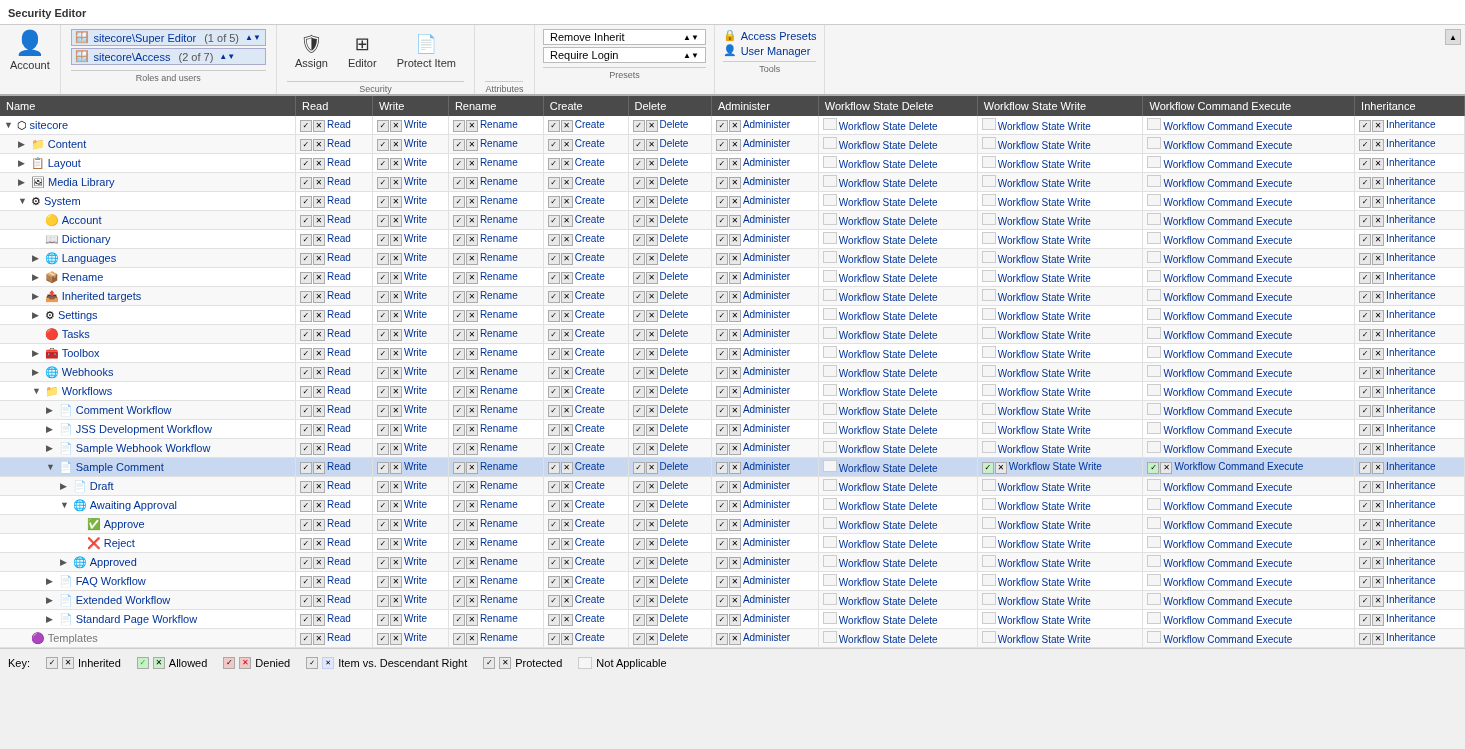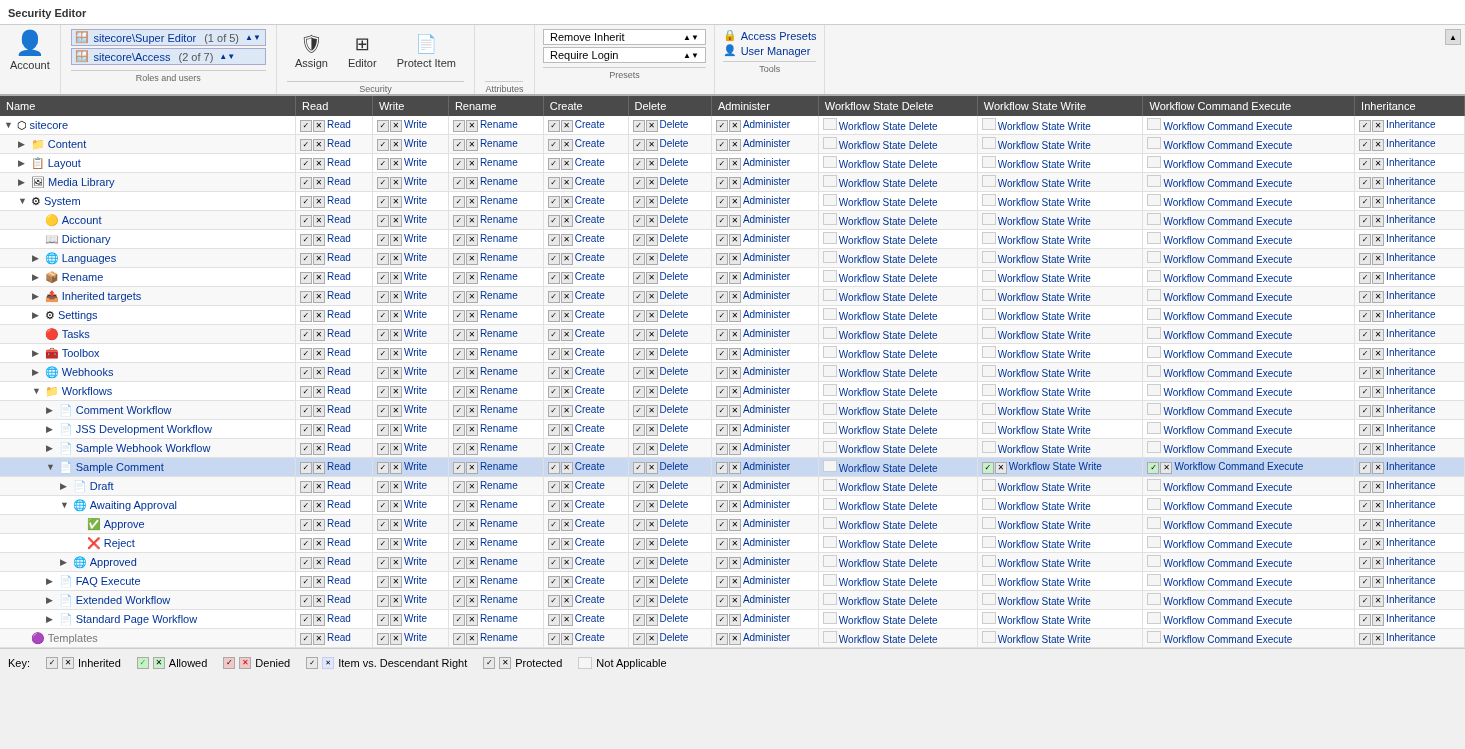--- a/index.html
+++ b/index.html
@@ -721,21 +721,21 @@
           <td style="padding: 2px 4px; border-right: 1px solid rgb(224, 224, 224); white-space: nowrap;"><span style="display: inline-flex; width: 14px; height: 12px; border: 1px solid rgb(204, 204, 204); background: rgb(245, 245, 245); margin-right: 2px;"></span><span style="color: rgb(0, 51, 153); font-size: 10px;">Workflow State Delete</span></td>
           <td style="padding: 2px 4px; border-right: 1px solid rgb(224, 224, 224); white-space: nowrap;"><span style="display: inline-flex; width: 14px; height: 12px; border: 1px solid rgb(204, 204, 204); background: rgb(245, 245, 245); margin-right: 2px;"></span><span style="color: rgb(0, 51, 153); font-size: 10px;">Workflow State Write</span></td>
           <td style="padding: 2px 4px; border-right: 1px solid rgb(224, 224, 224); white-space: nowrap;"><span style="display: inline-flex; width: 14px; height: 12px; border: 1px solid rgb(204, 204, 204); background: rgb(245, 245, 245); margin-right: 2px;"></span><span style="color: rgb(0, 51, 153); font-size: 10px;">Workflow Command Execute</span></td>
           <td style="padding: 2px 4px; border-right: 1px solid rgb(224, 224, 224); white-space: nowrap;"><span style="display: inline-flex; width: 12px; height: 12px; border: 1px solid rgb(170, 170, 170); background: rgb(232, 232, 232); align-items: center; justify-content: center; font-size: 8px; cursor: pointer; margin-right: 1px;">✓</span><span style="display: inline-flex; width: 12px; height: 12px; border: 1px solid rgb(170, 170, 170); background: rgb(232, 232, 232); align-items: center; justify-content: center; font-size: 8px; cursor: pointer; margin-right: 2px;">✕</span><span style="color: rgb(0, 51, 153); font-size: 10px;">Inheritance</span></td>
         </tr>
         <tr style="background: rgb(255, 255, 255);">
           <td style="padding: 2px 4px; border-right: 1px solid rgb(224, 224, 224); white-space: nowrap;">
             <div style="display: flex; align-items: center; gap: 3px; padding-left: 42px;">
               <span style="font-size: 9px; color: rgb(85, 85, 85); cursor: pointer; width: 10px;">▶</span>
               <span style="font-size: 11px;">📄</span>
-              <span style="color: rgb(0, 51, 153); cursor: pointer;">FAQ Execute</span>
+              <span style="color: rgb(0, 51, 153); cursor: pointer;">FAQ Workflow</span>
             </div>
           </td>
           <td style="padding: 2px 4px; border-right: 1px solid rgb(224, 224, 224); white-space: nowrap;"><span style="display: inline-flex; width: 12px; height: 12px; border: 1px solid rgb(170, 170, 170); background: rgb(232, 232, 232); align-items: center; justify-content: center; font-size: 8px; cursor: pointer; margin-right: 1px;">✓</span><span style="display: inline-flex; width: 12px; height: 12px; border: 1px solid rgb(170, 170, 170); background: rgb(232, 232, 232); align-items: center; justify-content: center; font-size: 8px; cursor: pointer; margin-right: 2px;">✕</span><span style="color: rgb(0, 51, 153); font-size: 10px;">Read</span></td>
           <td style="padding: 2px 4px; border-right: 1px solid rgb(224, 224, 224); white-space: nowrap;"><span style="display: inline-flex; width: 12px; height: 12px; border: 1px solid rgb(170, 170, 170); background: rgb(232, 232, 232); align-items: center; justify-content: center; font-size: 8px; cursor: pointer; margin-right: 1px;">✓</span><span style="display: inline-flex; width: 12px; height: 12px; border: 1px solid rgb(170, 170, 170); background: rgb(232, 232, 232); align-items: center; justify-content: center; font-size: 8px; cursor: pointer; margin-right: 2px;">✕</span><span style="color: rgb(0, 51, 153); font-size: 10px;">Write</span></td>
           <td style="padding: 2px 4px; border-right: 1px solid rgb(224, 224, 224); white-space: nowrap;"><span style="display: inline-flex; width: 12px; height: 12px; border: 1px solid rgb(170, 170, 170); background: rgb(232, 232, 232); align-items: center; justify-content: center; font-size: 8px; cursor: pointer; margin-right: 1px;">✓</span><span style="display: inline-flex; width: 12px; height: 12px; border: 1px solid rgb(170, 170, 170); background: rgb(232, 232, 232); align-items: center; justify-content: center; font-size: 8px; cursor: pointer; margin-right: 2px;">✕</span><span style="color: rgb(0, 51, 153); font-size: 10px;">Rename</span></td>
           <td style="padding: 2px 4px; border-right: 1px solid rgb(224, 224, 224); white-space: nowrap;"><span style="display: inline-flex; width: 12px; height: 12px; border: 1px solid rgb(170, 170, 170); background: rgb(232, 232, 232); align-items: center; justify-content: center; font-size: 8px; cursor: pointer; margin-right: 1px;">✓</span><span style="display: inline-flex; width: 12px; height: 12px; border: 1px solid rgb(170, 170, 170); background: rgb(232, 232, 232); align-items: center; justify-content: center; font-size: 8px; cursor: pointer; margin-right: 2px;">✕</span><span style="color: rgb(0, 51, 153); font-size: 10px;">Create</span></td>
           <td style="padding: 2px 4px; border-right: 1px solid rgb(224, 224, 224); white-space: nowrap;"><span style="display: inline-flex; width: 12px; height: 12px; border: 1px solid rgb(170, 170, 170); background: rgb(232, 232, 232); align-items: center; justify-content: center; font-size: 8px; cursor: pointer; margin-right: 1px;">✓</span><span style="display: inline-flex; width: 12px; height: 12px; border: 1px solid rgb(170, 170, 170); background: rgb(232, 232, 232); align-items: center; justify-content: center; font-size: 8px; cursor: pointer; margin-right: 2px;">✕</span><span style="color: rgb(0, 51, 153); font-size: 10px;">Delete</span></td>
           <td style="padding: 2px 4px; border-right: 1px solid rgb(224, 224, 224); white-space: nowrap;"><span style="display: inline-flex; width: 12px; height: 12px; border: 1px solid rgb(170, 170, 170); background: rgb(232, 232, 232); align-items: center; justify-content: center; font-size: 8px; cursor: pointer; margin-right: 1px;">✓</span><span style="display: inline-flex; width: 12px; height: 12px; border: 1px solid rgb(170, 170, 170); background: rgb(232, 232, 232); align-items: center; justify-content: center; font-size: 8px; cursor: pointer; margin-right: 2px;">✕</span><span style="color: rgb(0, 51, 153); font-size: 10px;">Administer</span></td>
           <td style="padding: 2px 4px; border-right: 1px solid rgb(224, 224, 224); white-space: nowrap;"><span style="display: inline-flex; width: 14px; height: 12px; border: 1px solid rgb(204, 204, 204); background: rgb(245, 245, 245); margin-right: 2px;"></span><span style="color: rgb(0, 51, 153); font-size: 10px;">Workflow State Delete</span></td>
           <td style="padding: 2px 4px; border-right: 1px solid rgb(224, 224, 224); white-space: nowrap;"><span style="display: inline-flex; width: 14px; height: 12px; border: 1px solid rgb(204, 204, 204); background: rgb(245, 245, 245); margin-right: 2px;"></span><span style="color: rgb(0, 51, 153); font-size: 10px;">Workflow State Write</span></td>

